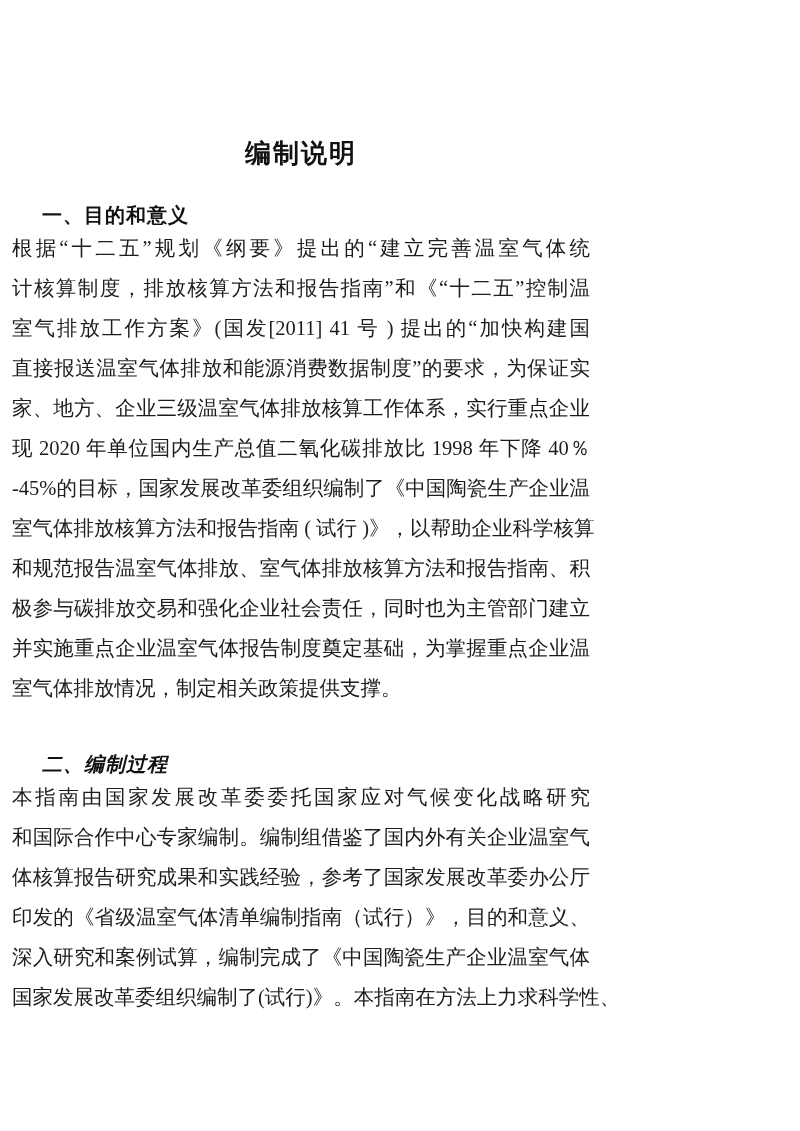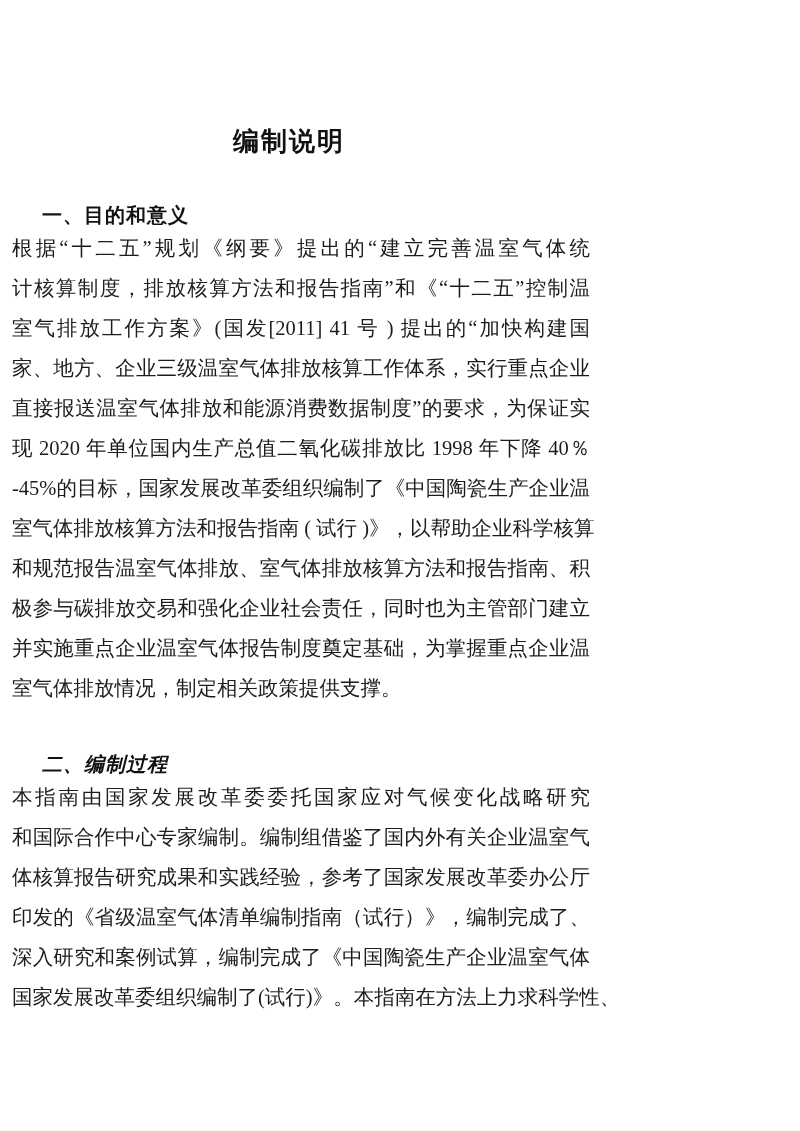--- a/index.html
+++ b/index.html
@@ -16,21 +16,21 @@
     -webkit-font-smoothing: antialiased;
   }
   .page {
     position: relative;
     width: 800px;
     height: 1131px;
     background: #ffffff;
     box-sizing: border-box;
   }
   .doc-title {
-    margin: 0;
+    margin: 12px;
     padding: 0;
     text-align: center;
     font-family: "Liberation Sans", "DejaVu Sans", sans-serif;
     font-weight: bold;
     font-size: 26px;
     letter-spacing: 2px;
     color: #111111;
     position: absolute;
     top: 124px;
     left: 0;
@@ -82,35 +82,35 @@
 <div class="page">
 
   <h1 class="doc-title">编制说明</h1>
 
   <h2 class="section-heading" id="heading-1">一、目的和意义</h2>
 
   <div class="para-block" id="para-1">
     <span class="para-line">根据“十二五”规划《纲要》提出的“建立完善温室气体统</span>
     <span class="para-line">计核算制度，排放核算方法和报告指南”和《“十二五”控制温</span>
     <span class="para-line">室气排放工作方案》(国发[2011] 41 号 ) 提出的“加快构建国</span>
+    <span class="para-line">直接报送温室气体排放和能源消费数据制度”的要求，为保证实</span>
     <span class="para-line">家、地方、企业三级温室气体排放核算工作体系，实行重点企业</span>
-    <span class="para-line">直接报送温室气体排放和能源消费数据制度”的要求，为保证实</span>
     <span class="para-line">现 2020 年单位国内生产总值二氧化碳排放比 1998 年下降 40％</span>
     <span class="para-line">-45%的目标，国家发展改革委组织编制了《中国陶瓷生产企业温</span>
     <span class="para-line">室气体排放核算方法和报告指南 ( 试行 )》，以帮助企业科学核算</span>
     <span class="para-line">和规范报告温室气体排放、室气体排放核算方法和报告指南、积</span>
     <span class="para-line">极参与碳排放交易和强化企业社会责任，同时也为主管部门建立</span>
     <span class="para-line">并实施重点企业温室气体报告制度奠定基础，为掌握重点企业温</span>
     <span class="para-line last">室气体排放情况，制定相关政策提供支撑。</span>
   </div>
 
   <h2 class="section-heading" id="heading-2">二、编制过程</h2>
 
   <div class="para-block" id="para-2">
     <span class="para-line">本指南由国家发展改革委委托国家应对气候变化战略研究</span>
     <span class="para-line">和国际合作中心专家编制。编制组借鉴了国内外有关企业温室气</span>
     <span class="para-line">体核算报告研究成果和实践经验，参考了国家发展改革委办公厅</span>
-    <span class="para-line">印发的《省级温室气体清单编制指南（试行）》，编制完成了、</span>
+    <span class="para-line">印发的《省级温室气体清单编制指南（试行）》，目的和意义、</span>
     <span class="para-line">深入研究和案例试算，编制完成了《中国陶瓷生产企业温室气体</span>
     <span class="para-line">国家发展改革委组织编制了(试行)》。本指南在方法上力求科学性、</span>
   </div>
 
 </div>
 
 </body></html>

